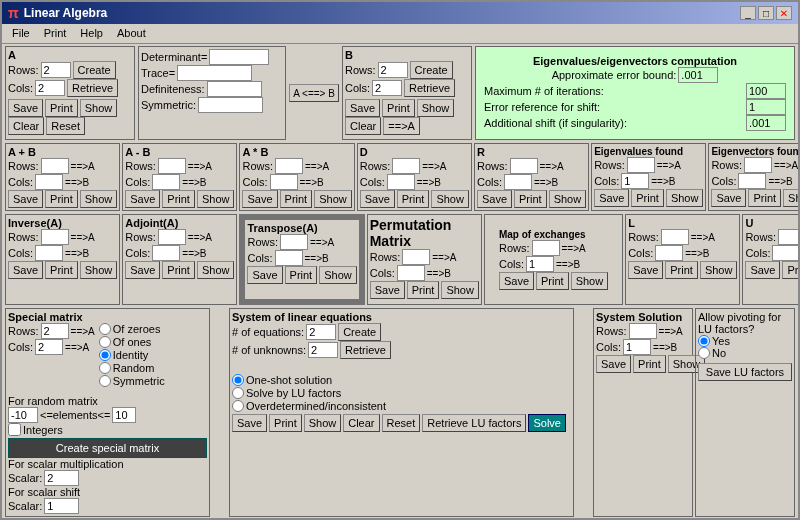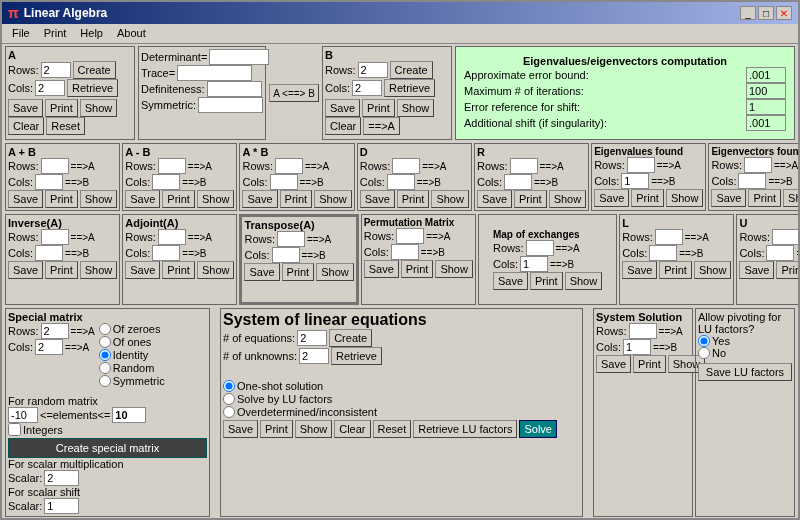--- a/index.html
+++ b/index.html
@@ -140,21 +140,21 @@
           <button class="btn">Save</button>
           <button class="btn">Print</button>
           <button class="btn">Show</button>
         </div>
         <div class="row">
           <button class="btn">Clear</button>
           <button class="btn">Reset</button>
         </div>
       </div>
 
-      <div style="border:1px solid #666; padding:2px; width:128px;">
+      <div style="border:1px solid #666; padding:2px; width:148px;">
         <div class="row">
           <span class="lbl">Determinant=</span>
           <input type="text" style="width: 60px;" value="">
         </div>
         <div class="row">
           <span class="lbl">Trace=</span>
           <input type="text" style="width: 75px;" value="">
         </div>
         <div class="row">
           <span class="lbl">Definiteness:</span>
@@ -188,21 +188,21 @@
           <button class="btn">Show</button>
         </div>
         <div class="row">
           <button class="btn">Clear</button>
           <button class="btn">==&gt;A</button>
         </div>
       </div>
 
       <div style="border:1px solid #666; padding:8px; flex:1; background:#c8ffc8;">
         <div style="font-weight:bold; font-size:11px; text-align:center;">Eigenvalues/eigenvectors computation</div>
-        <div class="row" style="justify-content:space-between;">
+        <div class="row" style="justify-content:center;">
           <span class="lbl">Approximate error bound:</span>
           <input type="text" style="width: 40px; background: rgb(200, 255, 200);" value=".001">
         </div>
         <div class="row" style="justify-content:space-between;">
           <span class="lbl">Maximum # of iterations:</span>
           <input type="text" style="width: 40px; background: rgb(200, 255, 200);" value="100">
         </div>
         <div class="row" style="justify-content:space-between;">
           <span class="lbl">Error reference for shift:</span>
           <input type="text" style="width: 40px; background: rgb(200, 255, 200);" value="1">
@@ -383,41 +383,41 @@
             <input type="text" class="mini-input" style="">
             <span class="arrow-lbl">==&gt;B</span>
           </div>
         <div class="row">
             <button class="btn">Save</button>
             <button class="btn">Print</button>
             <button class="btn">Show</button>
           </div>
       </div>
 
-      <div style="border:3px solid #737373; padding:2px; flex:1;">
+      <div style="border:6px solid #737373; padding:2px; flex:1;">
         <div class="op-title">Transpose(A)</div>
         <div class="row">
             <span class="lbl">Rows:</span>
             <input type="text" class="mini-input" style="">
             <span class="arrow-lbl">==&gt;A</span>
           </div>
         <div class="row">
             <span class="lbl">Cols:</span>
             <input type="text" class="mini-input" style="">
             <span class="arrow-lbl">==&gt;B</span>
           </div>
         <div class="row">
             <button class="btn">Save</button>
             <button class="btn">Print</button>
             <button class="btn">Show</button>
           </div>
       </div>
 
       <div style="border:1px solid #666; padding:2px; flex:1;">
-        <div class="op-title" style="font-size:10px;">Permutation Matrix</div>
+        <div class="op-title" style="font-size:14px;">Permutation Matrix</div>
         <div class="row">
             <span class="lbl">Rows:</span>
             <input type="text" class="mini-input" style="">
             <span class="arrow-lbl">==&gt;A</span>
           </div>
         <div class="row">
             <span class="lbl">Cols:</span>
             <input type="text" class="mini-input" style="">
             <span class="arrow-lbl">==&gt;B</span>
           </div>
@@ -479,21 +479,21 @@
             <span class="arrow-lbl">==&gt;B</span>
           </div>
         <div class="row">
             <button class="btn">Save</button>
             <button class="btn">Print</button>
             <button class="btn">Show</button>
           </div>
       </div>
     </div>
 
-    <div style="display:flex; gap:10px; margin-top:1px;">
+    <div style="display:flex; gap:19px; margin-top:1px;">
 
       <div style="border:1px solid #666; padding:2px; width:205px;">
         <div style="font-weight:bold;">Special matrix</div>
         <div style="display:flex; gap:4px;">
           <div>
             <div class="row">
                 <span class="lbl">Rows:</span>
                 <input type="text" class="mini-input" value="2" style="">
                 <span class="arrow-lbl">==&gt;A</span>
               </div>
@@ -524,42 +524,42 @@
                 <input type="radio" name="special" style="">
                 <span class="lbl">Symmetric</span>
               </label>
           </div>
         </div>
         <div style="margin-top:8px;">
           <div class="lbl">For random matrix</div>
           <div class="row">
             <input type="text" style="width: 30px;" value="-10">
             <span class="lbl">&lt;=elements&lt;=</span>
-            <input type="text" style="width: 34px; font-weight: bold;" value="10">
+            <input type="text" style="width: 24px;" value="10">
           </div>
           <label class="radio-row">
               <input type="checkbox" style="">
               <span class="lbl">Integers</span>
             </label>
         </div>
         <button class="btn-teal" style="width:100%; margin-top:2px;">Create special matrix</button>
         <div class="lbl">For scalar multiplication</div>
         <div class="row">
             <span class="lbl">Scalar:</span>
             <input type="text" style="width: 35px;" value="2">
           </div>
         <div class="lbl">For scalar shift</div>
         <div class="row">
             <span class="lbl">Scalar:</span>
             <input type="text" style="width: 35px;" value="1">
           </div>
       </div>
 
       <div style="border:1px solid #666; padding:2px; flex:1;">
-        <div style="font-weight:bold; font-size:16px;">System of linear equations</div>
+        <div style="font-weight:bold; font-size:11px;">System of linear equations</div>
         <div class="row">
           <span class="lbl"># of equations:</span>
           <input type="text" style="width: 30px;" value="2">
           <button class="btn">Create</button>
         </div>
         <div class="row">
           <span class="lbl"># of unknowns:</span>
           <input type="text" style="width: 30px;" value="2">
           <button class="btn">Retrieve</button>
         </div>

